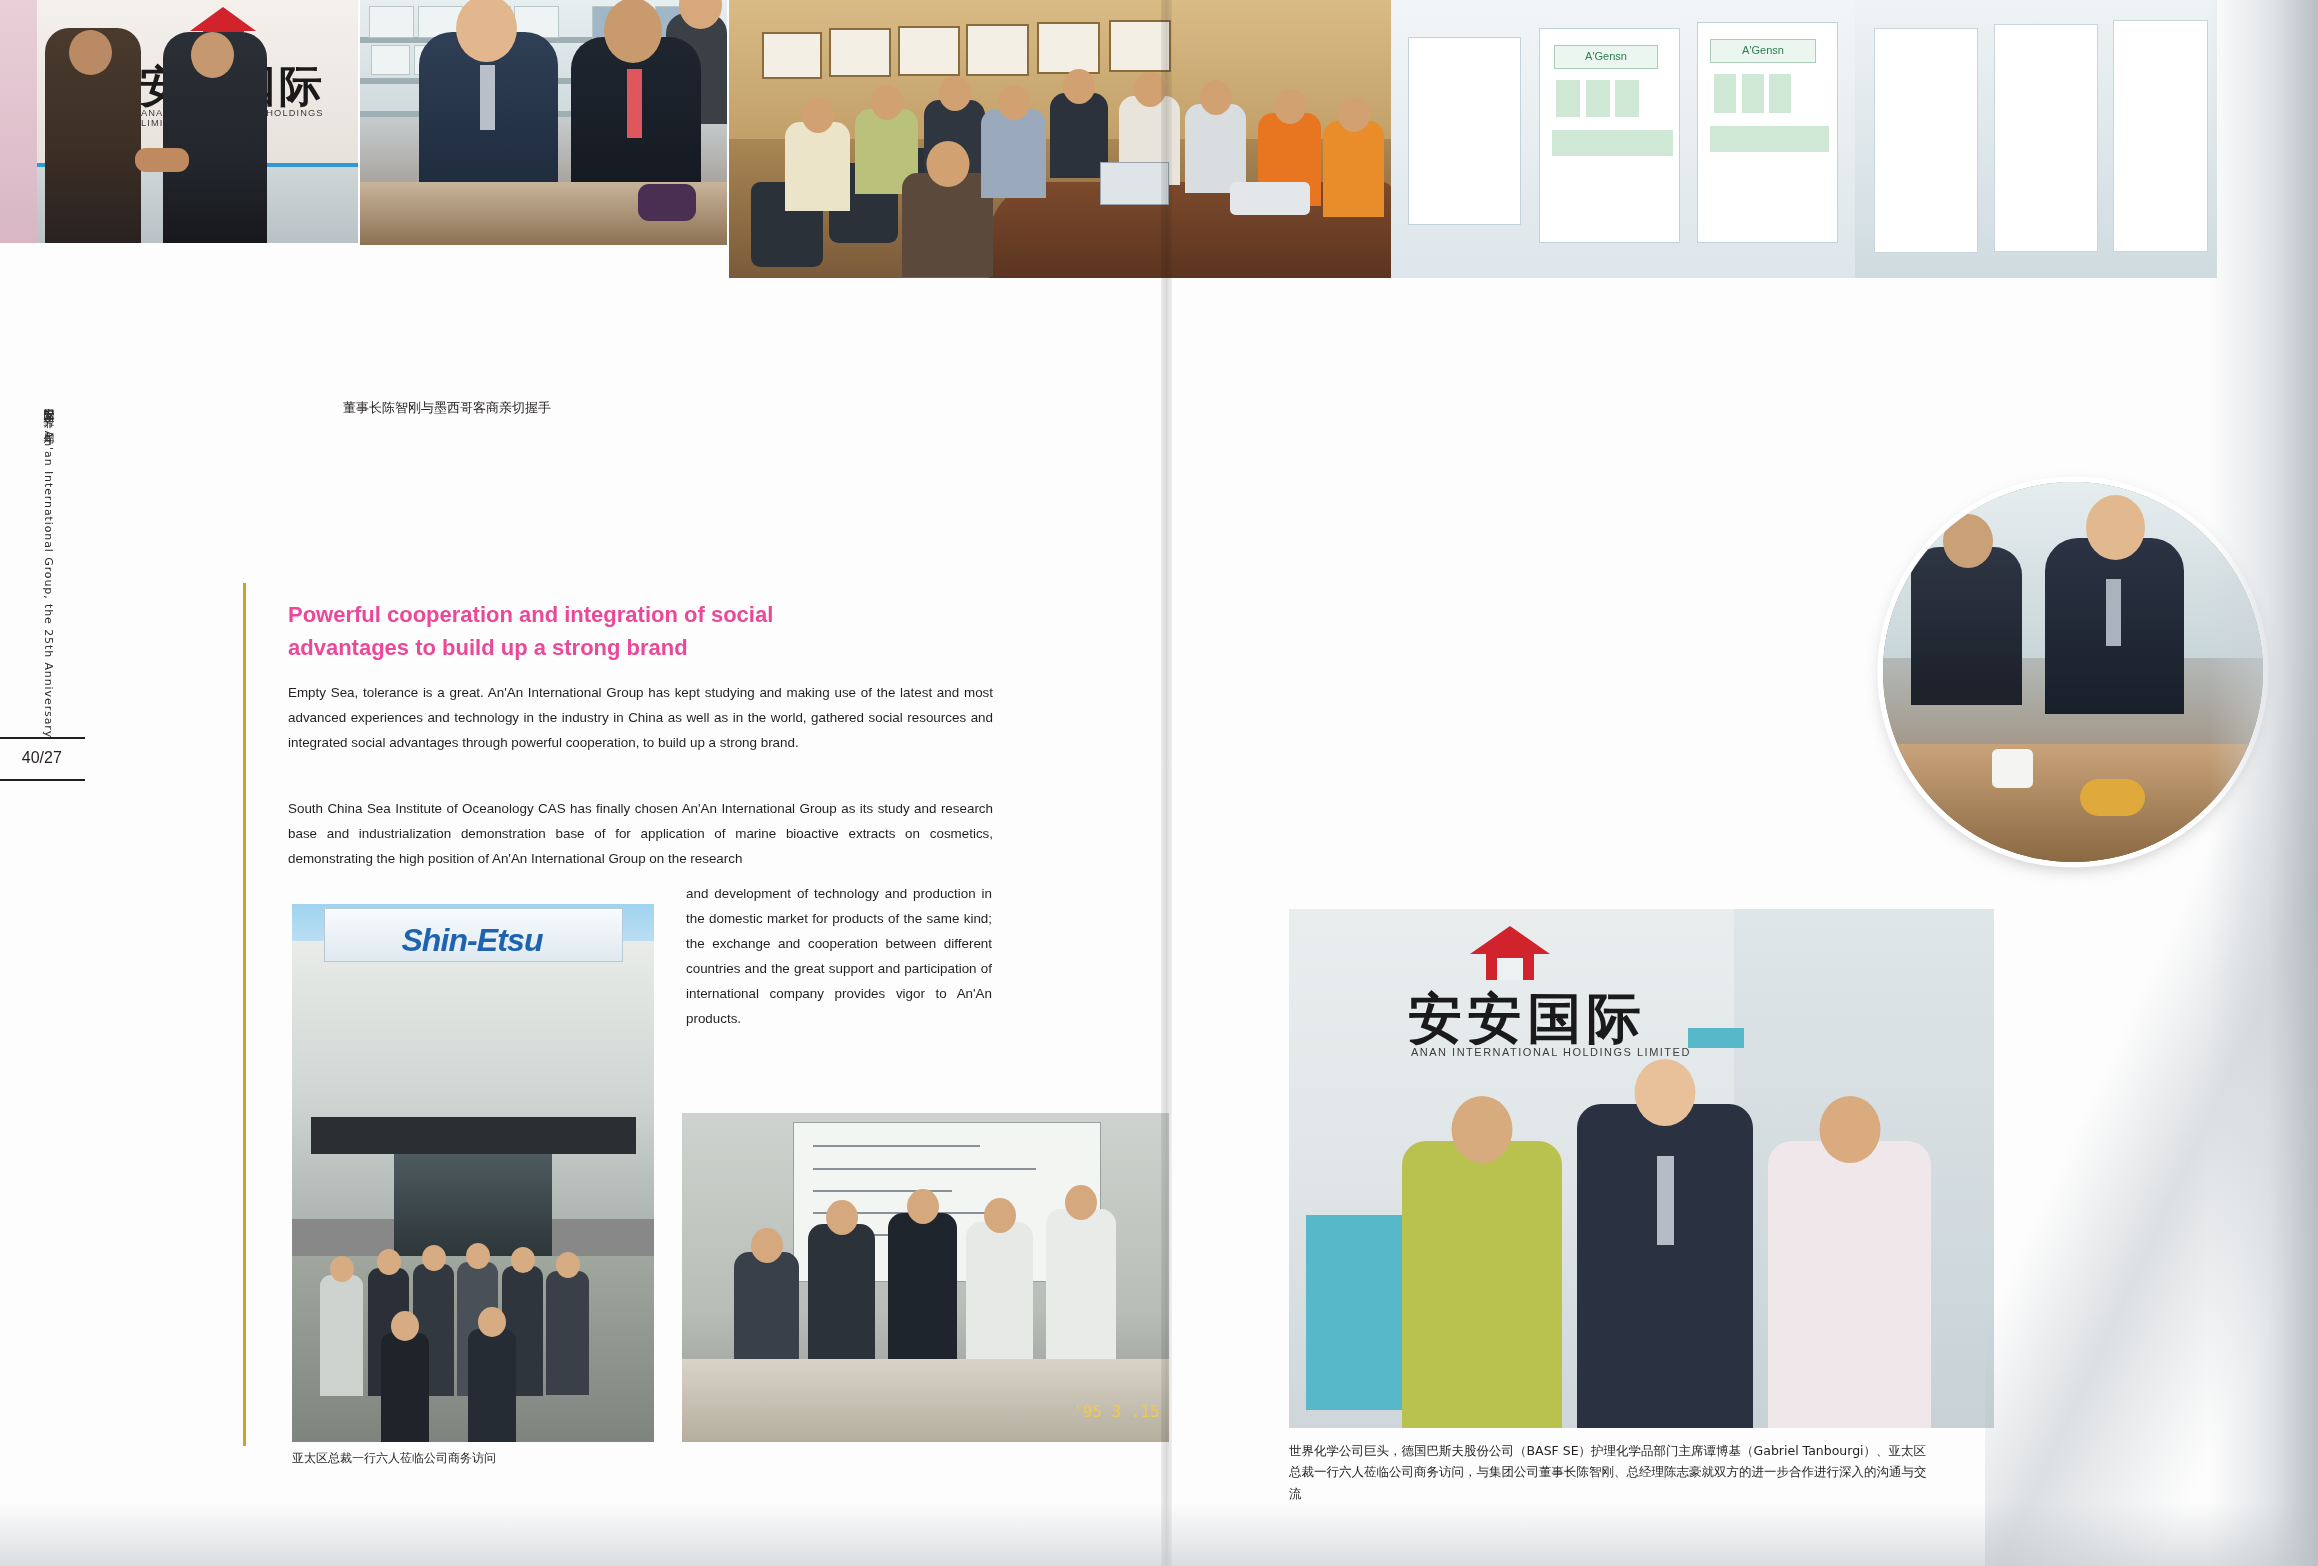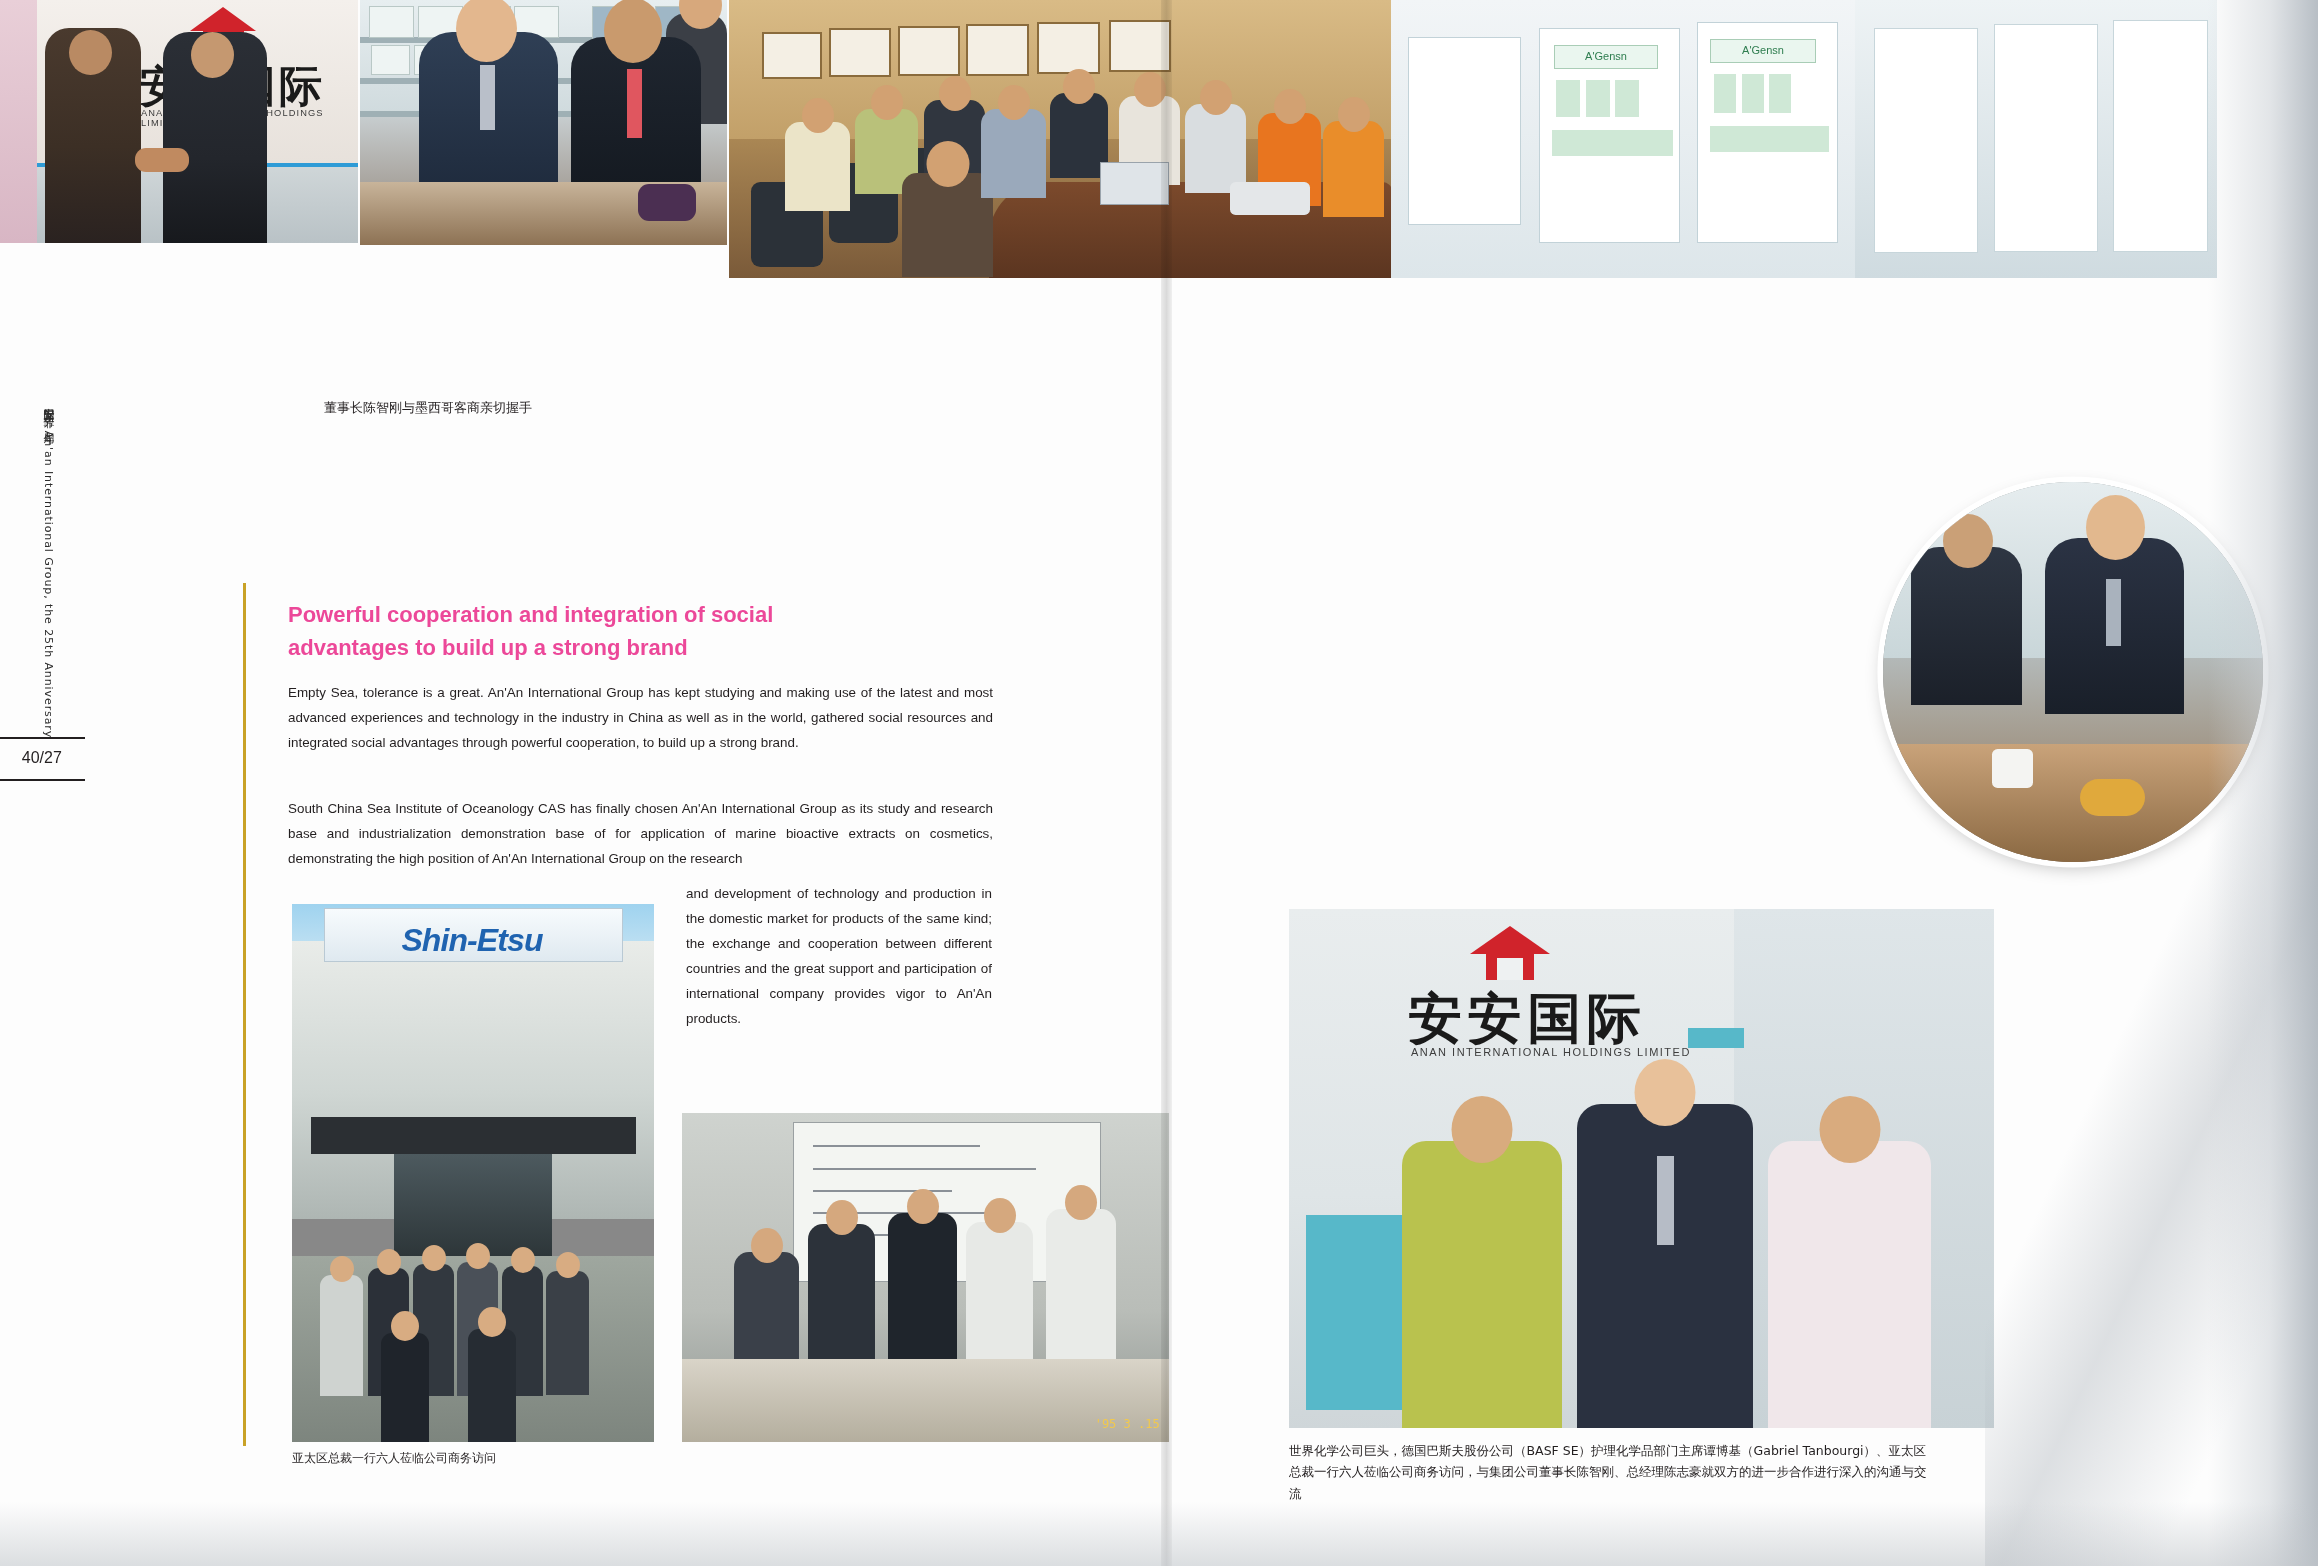--- a/index.html
+++ b/index.html
@@ -111,21 +111,21 @@
   #p-shinetsu .person .hd{position:absolute;left:50%;transform:translateX(-50%);top:-18.6px;width:24px;height:26px;border-radius:50%;background:#d8ac82;}
 
   
   #p-office{left:682px;top:1113px;width:487px;height:329px;}
   #p-office .bg{position:absolute;inset:0;background:linear-gradient(180deg,#cfd3cf 0%,#b9bdb8 60%,#8e9490 100%);}
   #p-office .board{position:absolute;left:111px;top:9.3px;width:306px;height:158px;background:#f3f5f2;border:1.9px solid #9aa0a2;}
   #p-office .scribble{position:absolute;background:#8a9097;height:1.9px;}
   #p-office .desk{position:absolute;left:0;top:246px;width:487px;height:83px;background:linear-gradient(180deg,#d9d4c8,#b4ae9e);}
   #p-office .per{position:absolute;border-radius:15px 15px 0 0;}
   #p-office .per .hd{position:absolute;left:50%;transform:translateX(-50%);top:-24px;width:32px;height:35px;border-radius:50%;background:#d5a87e;}
-  #p-office .stamp{position:absolute;right:9.3px;bottom:11px;color:#f2c94c;font-size:12px;font-family:"DejaVu Sans Mono",monospace;}
+  #p-office .stamp{position:absolute;right:9.3px;bottom:21px;color:#f2c94c;font-size:16px;font-family:"DejaVu Sans Mono",monospace;}
 
   
   #p-group{left:1289px;top:909px;width:705px;height:519px;}
   #p-group .bg{position:absolute;inset:0;background:linear-gradient(180deg,#e9edee 0%,#dfe5e7 55%,#cfd6d9 100%);}
   #p-group .wallpanel{position:absolute;left:445px;top:0;width:260px;height:519px;background:linear-gradient(180deg,#dfe6e9,#c8d2d6);}
   #p-group .logo-house{position:absolute;left:181px;top:16.7px;width:80px;height:56px;}
   #p-group .roof{position:absolute;left:0;top:0;width:0;height:0;border-left:40px solid transparent;border-right:40px solid transparent;border-bottom:28px solid #d0232b;}
   #p-group .body-l{position:absolute;left:16px;top:28px;width:48px;height:26px;background:#d0232b;}
   #p-group .body-i{position:absolute;left:27px;top:32px;width:26px;height:22px;background:#eef1f2;}
   #p-group .cn{position:absolute;left:119px;top:74px;font-family:"DejaVu Sans",sans-serif;font-weight:bold;font-size:54px;color:#1a1a1a;letter-spacing:5.6px;}
@@ -148,21 +148,21 @@
   .spine{position:absolute;left:33px;top:399px;width:24px;height:362px;
          writing-mode:vertical-rl;text-orientation:mixed;
          font-family:"DejaVu Sans",sans-serif;font-size:11px;line-height:18.6px;color:#2b2b2b;letter-spacing:0.9px;}
   .pagenum{position:absolute;left:9.3px;top:742px;width:65px;height:32px;
            display:flex;align-items:center;justify-content:center;
            font-size:16px;color:#231f20;}
   .pagenum-line{position:absolute;left:0;top:737px;width:85px;height:1.9px;background:#231f20;}
   .pagenum-line2{position:absolute;left:0;top:779px;width:85px;height:1.9px;background:#231f20;}
 
   
-  #cap-handshake{left:324px;top:399px;width:371px;font-size:13px;}
+  #cap-handshake{left:343px;top:399px;width:371px;font-size:13px;}
   #cap-shinetsu{left:292px;top:1449px;width:399px;font-size:12px;}
   #cap-group{left:1289px;top:1440px;width:649px;font-size:12.5px;line-height:21.3px;}
 </style>
 </head>
 <body>
 
 <div class="scan">
   <div class="scan-left"></div>
   <div class="scan-right"></div>
 

